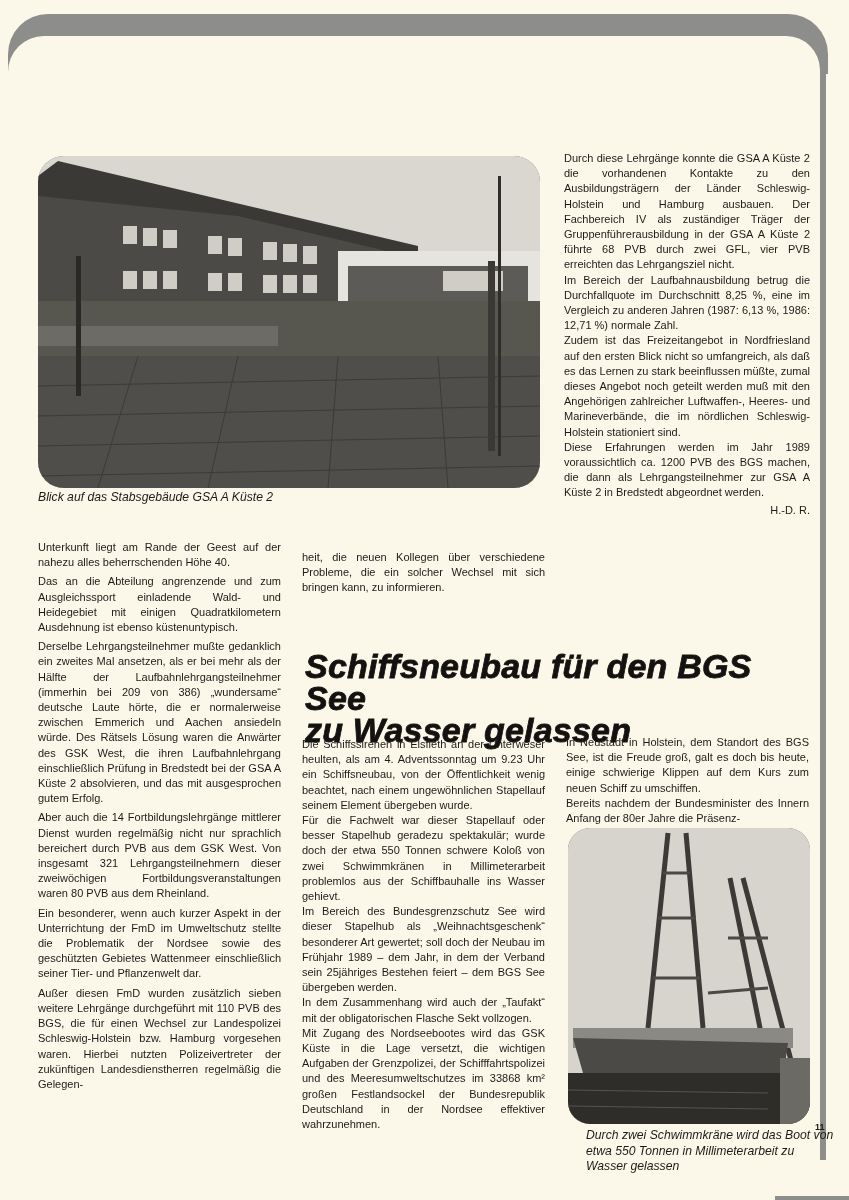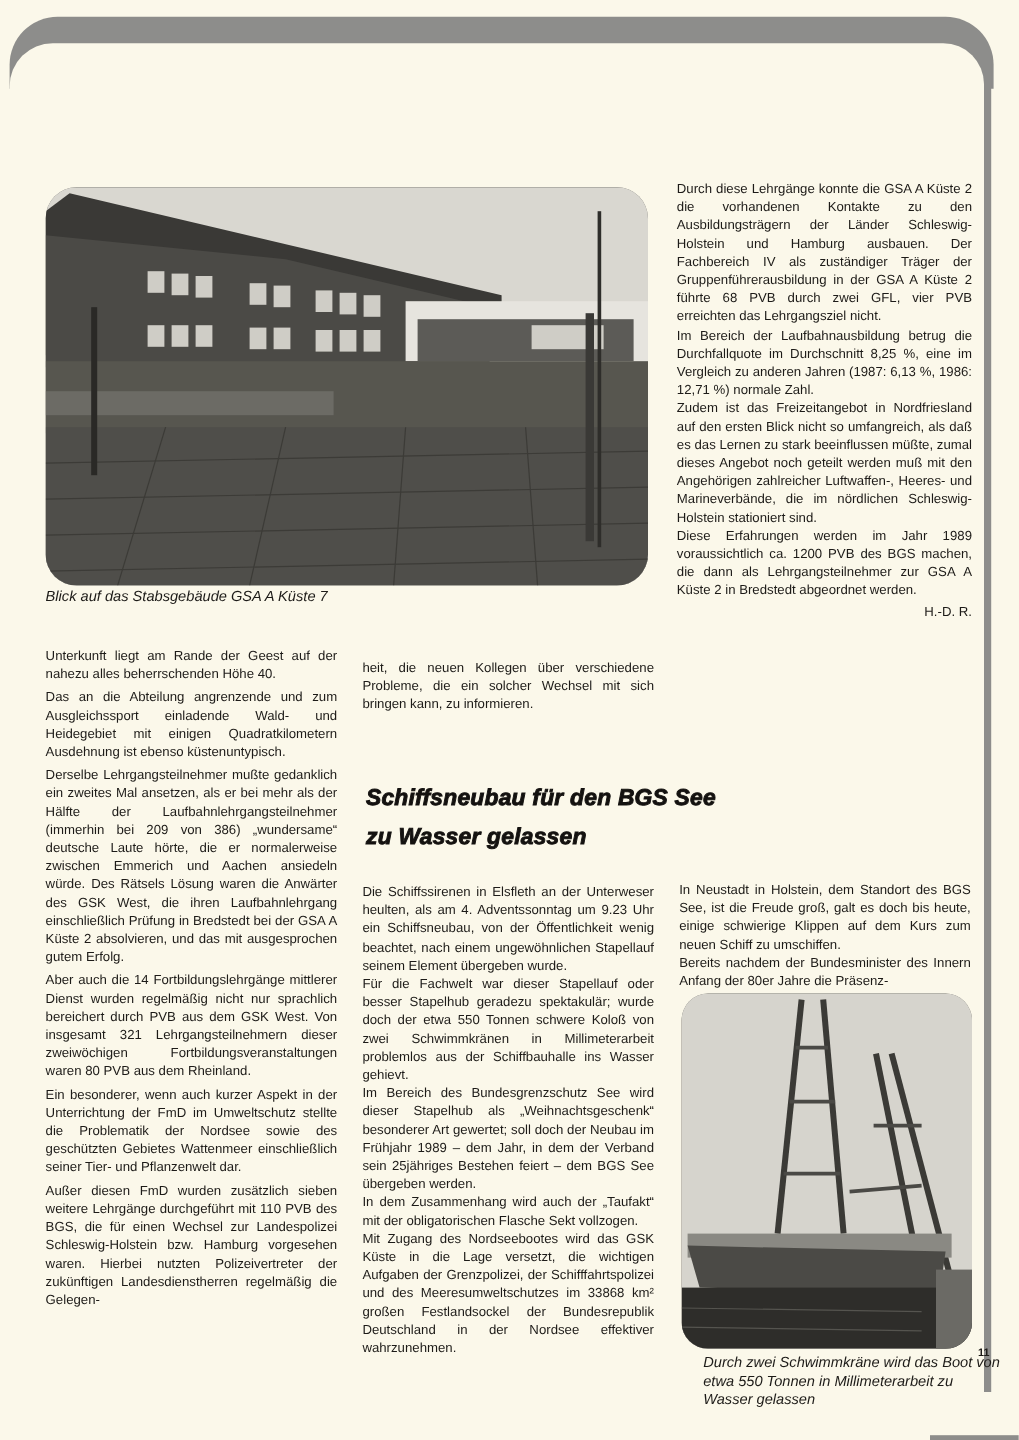--- a/index.html
+++ b/index.html
@@ -42,21 +42,21 @@
   .col p.tight { margin-bottom:0; }
 
   .caption {
     position:absolute; font-style:italic; font-size:12.2px; line-height:15.5px;
   }
   .signature { text-align:right; margin-top:2px; }
 
   .headline {
     position:absolute; left:305px; top:650px; width:470px;
     font-family:"Liberation Sans", sans-serif; font-weight:bold; font-style:italic;
-    font-size:19px; line-height:32px; letter-spacing:0.2px; color:#141210;
+    font-size:34px; line-height:32px; letter-spacing:0.2px; color:#141210;
     -webkit-text-stroke:0.8px #141210;
   }
   .page-number {
     position:absolute; left:815px; top:1122px; font-size:9px; font-weight:bold;
   }
 </style>
 </head>
 <body>
 
 <div class="frame-top"></div>
@@ -101,21 +101,21 @@
       <line x1="100" y1="200" x2="60" y2="332"></line>
         <line x1="200" y1="200" x2="170" y2="332"></line>
       <line x1="300" y1="200" x2="290" y2="332"></line>
         <line x1="400" y1="200" x2="410" y2="332"></line>
     </g>
     <rect x="38" y="100" width="5" height="140" fill="#2a2926"></rect>
     <rect x="450" y="105" width="7" height="190" fill="#3a3936"></rect>
     <rect x="460" y="20" width="3" height="280" fill="#2e2d2a"></rect>
   </svg>
 </div>
-<div class="caption" style="left:38px; top:490px; width:400px;">Blick auf das Stabsgebäude GSA A Küste 7</div>
+<div class="caption" style="left:38px; top:490px; width:400px;">Blick auf das Stabsgebäude GSA A Küste 2</div>
 
 <div class="col" style="left:564px; top:151px; width:246px;">
   <p class="tight">Durch diese Lehrgänge konnte die GSA A Küste 2 die vorhandenen Kontakte zu den Ausbildungsträgern der Länder Schleswig-Holstein und Hamburg ausbauen. Der Fachbereich IV als zuständiger Träger der Gruppenführerausbildung in der GSA A Küste 2 führte 68 PVB durch zwei GFL, vier PVB erreichten das Lehrgangsziel nicht.</p>
   <p class="tight">Im Bereich der Laufbahnausbildung betrug die Durchfallquote im Durchschnitt 8,25 %, eine im Vergleich zu anderen Jahren (1987: 6,13 %, 1986: 12,71 %) normale Zahl.</p>
   <p class="tight">Zudem ist das Freizeitangebot in Nordfriesland auf den ersten Blick nicht so umfangreich, als daß es das Lernen zu stark beeinflussen müßte, zumal dieses Angebot noch geteilt werden muß mit den Angehörigen zahlreicher Luftwaffen-, Heeres- und Marineverbände, die im nördlichen Schleswig-Holstein stationiert sind.</p>
   <p class="tight">Diese Erfahrungen werden im Jahr 1989 voraussichtlich ca. 1200 PVB des BGS machen, die dann als Lehrgangsteilnehmer zur GSA A Küste 2 in Bredstedt abgeordnet werden.</p>
   <div class="signature">H.-D. R.</div>
 </div>
 
 <div class="col" style="left:38px; top:540px; width:243px;">

